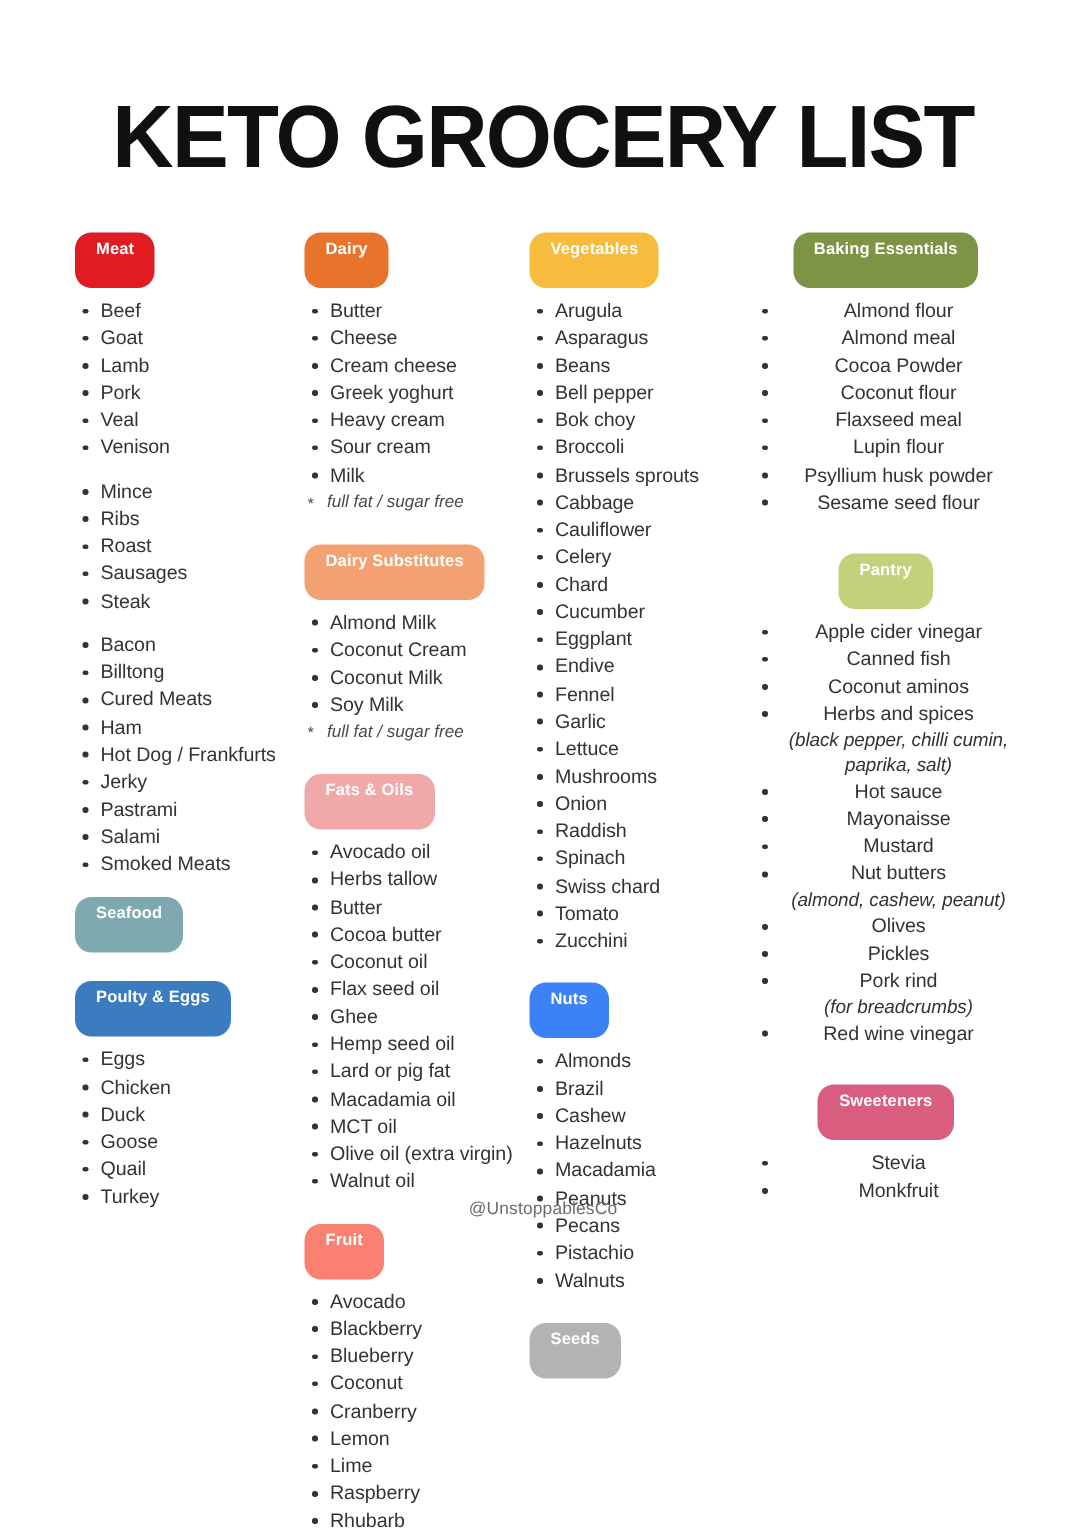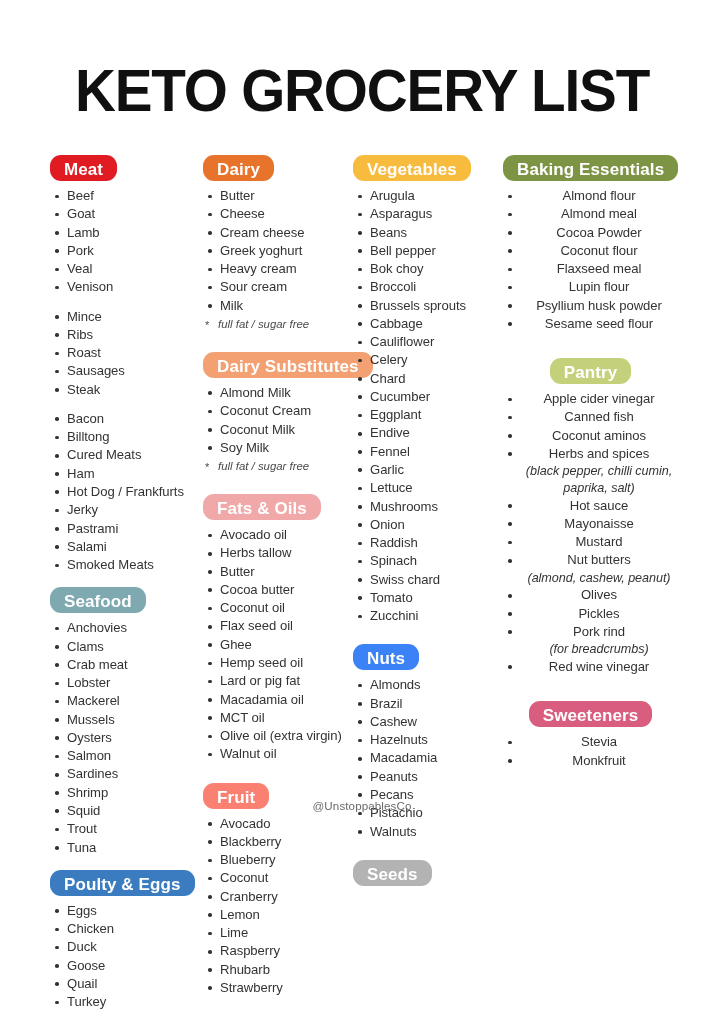--- a/index.html
+++ b/index.html
@@ -57,24 +57,24 @@
   .col-3 { width: 150px; }
   .col-4 { width: 175px; text-align: center; }
 
   
   .section { margin-bottom: 0; }
 
   .pill {
     display: inline-block;
     border-radius: 11px;
     color: #ffffff;
-    font-size: 17px;
+    font-size: 11px;
     font-weight: 700;
     line-height: 1;
-    padding: 6px 14px 3px 14px;
+    padding: 6px 14px 20px 14px;
     letter-spacing: 0.1px;
     white-space: nowrap;
     margin-bottom: 6px;
   }
 
   ul.items {
     list-style: none;
     margin: 0;
     padding: 0 0 0 2px;
   }
@@ -179,35 +179,21 @@
             <li class="item">Bacon</li>
             <li class="item">Billtong</li>
             <li class="item">Cured Meats</li>
             <li class="item">Ham</li>
             <li class="item">Hot Dog / Frankfurts</li>
             <li class="item">Jerky</li>
             <li class="item">Pastrami</li>
             <li class="item">Salami</li>
             <li class="item">Smoked Meats</li>
           </ul><div class="spacer-sm"></div></div>
-        <div class="section"><div class="pill" style="background: rgb(127, 169, 176);">Seafood</div><ul class="items">
-            <li class="item">Anchovies</li>
-            <li class="item">Clams</li>
-            <li class="item">Crab meat</li>
-            <li class="item">Lobster</li>
-            <li class="item">Mackerel</li>
-            <li class="item">Mussels</li>
-            <li class="item">Oysters</li>
-            <li class="item">Salmon</li>
-            <li class="item">Sardines</li>
-            <li class="item">Shrimp</li>
-            <li class="item">Squid</li>
-            <li class="item">Trout</li>
-            <li class="item">Tuna</li>
-          </ul><div class="spacer-sm"></div></div>
+        <div class="section"><div class="pill" style="background: rgb(127, 169, 176);">Seafood</div><div class="spacer-sm"></div></div>
         <div class="section"><div class="pill" style="background: rgb(58, 124, 191);">Poulty &amp; Eggs</div><ul class="items">
             <li class="item">Eggs</li>
             <li class="item">Chicken</li>
             <li class="item">Duck</li>
             <li class="item">Goose</li>
             <li class="item">Quail</li>
             <li class="item">Turkey</li>
           </ul></div>
       </div>
       <div class="col col-2">

